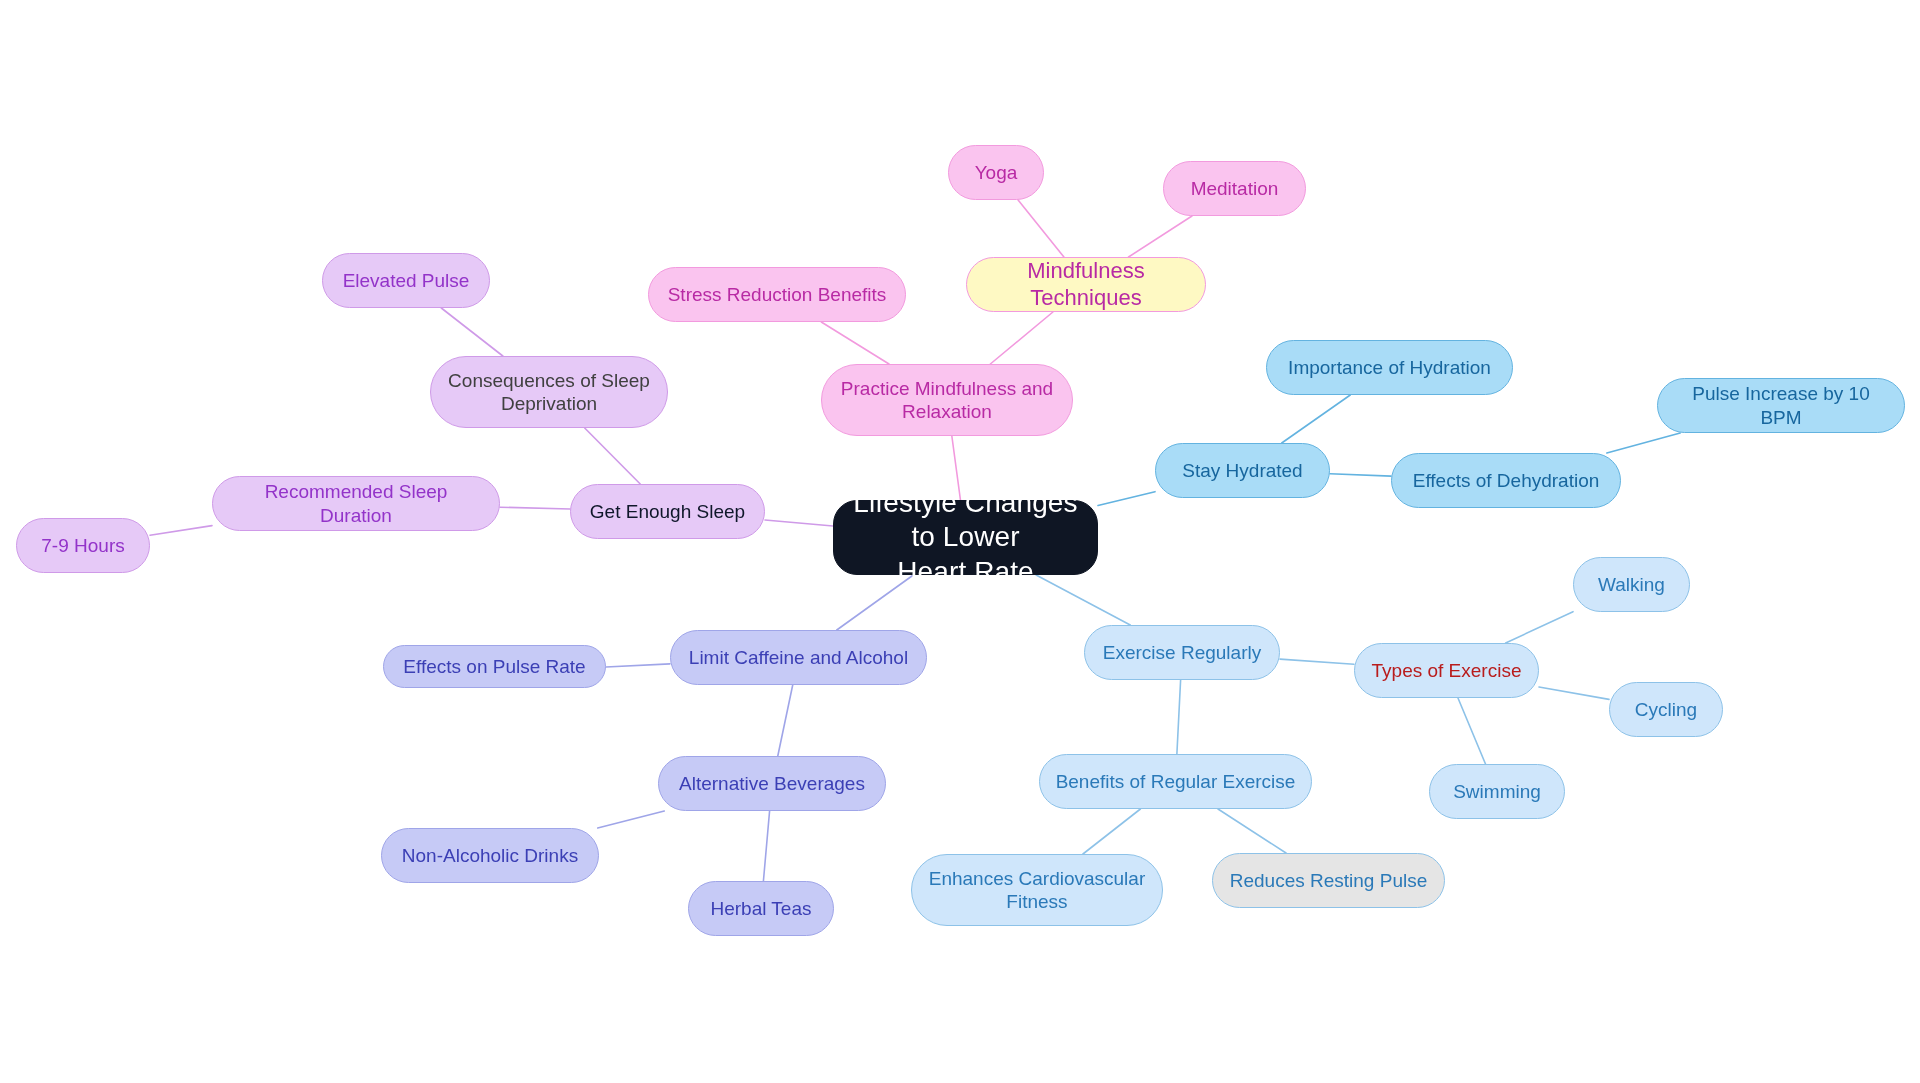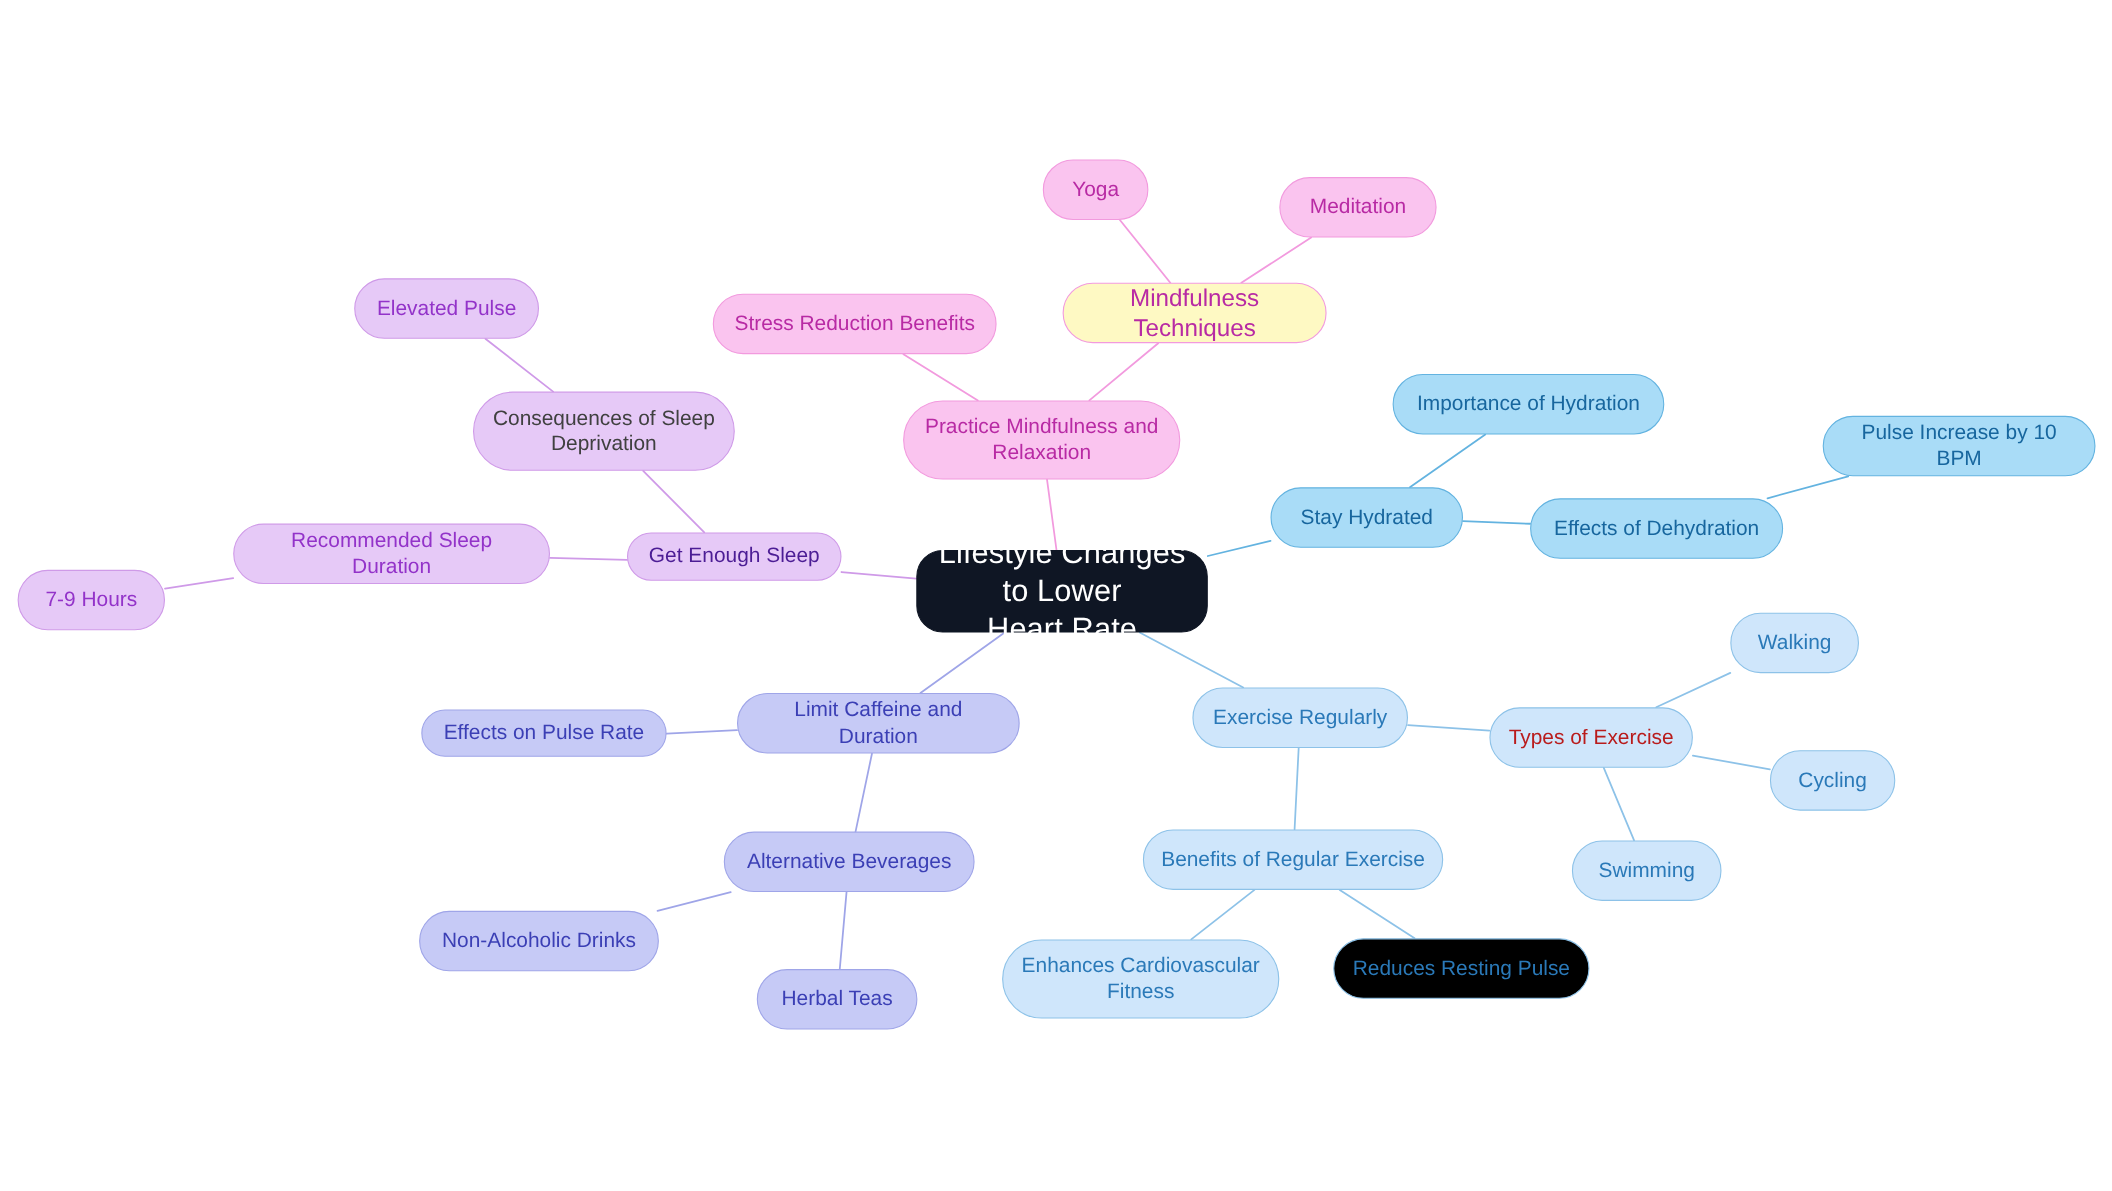--- a/index.html
+++ b/index.html
@@ -91,27 +91,27 @@
       <div class="node" style="left: 1391px; top: 453px; width: 230px; height: 55px; background: rgb(169, 220, 247); color: rgb(23, 102, 158); border-color: rgb(99, 179, 224); font-size: 19px;"><span class="node-label">Effects of Dehydration</span></div>
       <div class="node" style="left: 1657px; top: 378px; width: 248px; height: 55px; background: rgb(169, 220, 247); color: rgb(23, 102, 158); border-color: rgb(99, 179, 224); font-size: 19px;"><span class="node-label">Pulse Increase by 10 BPM</span></div>
       <div class="node" style="left: 1084px; top: 625px; width: 196px; height: 55px; background: rgb(207, 230, 251); color: rgb(42, 121, 184); border-color: rgb(141, 194, 232); font-size: 19px;"><span class="node-label">Exercise Regularly</span></div>
       <div class="node" style="left: 1354px; top: 643px; width: 185px; height: 55px; background: rgb(207, 230, 251); color: #b91c1c; border-color: rgb(141, 194, 232); font-size: 19px;"><span class="node-label">Types of Exercise</span></div>
       <div class="node" style="left: 1573px; top: 557px; width: 117px; height: 55px; background: rgb(207, 230, 251); color: rgb(42, 121, 184); border-color: rgb(141, 194, 232); font-size: 19px;"><span class="node-label">Walking</span></div>
       <div class="node" style="left: 1609px; top: 682px; width: 114px; height: 55px; background: rgb(207, 230, 251); color: rgb(42, 121, 184); border-color: rgb(141, 194, 232); font-size: 19px;"><span class="node-label">Cycling</span></div>
       <div class="node" style="left: 1429px; top: 764px; width: 136px; height: 55px; background: rgb(207, 230, 251); color: rgb(42, 121, 184); border-color: rgb(141, 194, 232); font-size: 19px;"><span class="node-label">Swimming</span></div>
       <div class="node" style="left: 1039px; top: 754px; width: 273px; height: 55px; background: rgb(207, 230, 251); color: rgb(42, 121, 184); border-color: rgb(141, 194, 232); font-size: 19px;"><span class="node-label">Benefits of Regular Exercise</span></div>
       <div class="node" style="left: 911px; top: 854px; width: 252px; height: 72px; background: rgb(207, 230, 251); color: rgb(42, 121, 184); border-color: rgb(141, 194, 232); font-size: 19px;"><span class="node-label">Enhances Cardiovascular
 Fitness</span></div>
-      <div class="node" style="left: 1212px; top: 853px; width: 233px; height: 55px; background: #000000; color: rgb(42, 121, 184); border-color: rgb(141, 194, 232); font-size: 19px; text-align: right;"><span class="node-label">Reduces Resting Pulse</span></div>
-      <div class="node" style="left: 670px; top: 630px; width: 257px; height: 55px; background: rgb(198, 202, 246); color: rgb(59, 63, 181); border-color: rgb(159, 165, 232); font-size: 19px;"><span class="node-label">Limit Caffeine and Duration</span></div>
+      <div class="node" style="left: 1212px; top: 853px; width: 233px; height: 55px; background: #e5e5e5; color: rgb(42, 121, 184); border-color: rgb(141, 194, 232); font-size: 19px; text-align: right;"><span class="node-label">Reduces Resting Pulse</span></div>
+      <div class="node" style="left: 670px; top: 630px; width: 257px; height: 55px; background: rgb(198, 202, 246); color: rgb(59, 63, 181); border-color: rgb(159, 165, 232); font-size: 19px;"><span class="node-label">Limit Caffeine and Alcohol</span></div>
       <div class="node" style="left: 383px; top: 645px; width: 223px; height: 43px; background: rgb(198, 202, 246); color: rgb(59, 63, 181); border-color: rgb(159, 165, 232); font-size: 19px;"><span class="node-label">Effects on Pulse Rate</span></div>
       <div class="node" style="left: 658px; top: 756px; width: 228px; height: 55px; background: rgb(198, 202, 246); color: rgb(59, 63, 181); border-color: rgb(159, 165, 232); font-size: 19px;"><span class="node-label">Alternative Beverages</span></div>
       <div class="node" style="left: 381px; top: 828px; width: 218px; height: 55px; background: rgb(198, 202, 246); color: rgb(59, 63, 181); border-color: rgb(159, 165, 232); font-size: 19px;"><span class="node-label">Non-Alcoholic Drinks</span></div>
       <div class="node" style="left: 688px; top: 881px; width: 146px; height: 55px; background: rgb(198, 202, 246); color: rgb(59, 63, 181); border-color: rgb(159, 165, 232); font-size: 19px;"><span class="node-label">Herbal Teas</span></div>
-      <div class="node" style="left: 570px; top: 484px; width: 195px; height: 44px; background: rgb(230, 201, 247); color: #4c1d95; border-color: rgb(207, 154, 232); font-size: 19px;"><span class="node-label">Get Enough Sleep</span></div>
+      <div class="node" style="left: 570px; top: 484px; width: 195px; height: 55px; background: rgb(230, 201, 247); color: #0f172a; border-color: rgb(207, 154, 232); font-size: 19px;"><span class="node-label">Get Enough Sleep</span></div>
       <div class="node" style="left: 212px; top: 476px; width: 288px; height: 55px; background: rgb(230, 201, 247); color: rgb(147, 51, 201); border-color: rgb(207, 154, 232); font-size: 19px;"><span class="node-label">Recommended Sleep Duration</span></div>
       <div class="node" style="left: 16px; top: 518px; width: 134px; height: 55px; background: rgb(230, 201, 247); color: rgb(147, 51, 201); border-color: rgb(207, 154, 232); font-size: 19px;"><span class="node-label">7-9 Hours</span></div>
       <div class="node" style="left: 430px; top: 356px; width: 238px; height: 72px; background: rgb(230, 201, 247); color: #404040; border-color: rgb(207, 154, 232); font-size: 19px;"><span class="node-label">Consequences of Sleep
 Deprivation</span></div>
       <div class="node" style="left: 322px; top: 253px; width: 168px; height: 55px; background: rgb(230, 201, 247); color: rgb(147, 51, 201); border-color: rgb(207, 154, 232); font-size: 19px;"><span class="node-label">Elevated Pulse</span></div>
       <div class="node" style="left: 821px; top: 364px; width: 252px; height: 72px; background: rgb(250, 196, 239); color: rgb(184, 42, 164); border-color: rgb(242, 154, 222); font-size: 19px;"><span class="node-label">Practice Mindfulness and
 Relaxation</span></div>
       <div class="node" style="left: 648px; top: 267px; width: 258px; height: 55px; background: rgb(250, 196, 239); color: rgb(184, 42, 164); border-color: rgb(242, 154, 222); font-size: 19px;"><span class="node-label">Stress Reduction Benefits</span></div>
       <div class="node" style="left: 966px; top: 257px; width: 240px; height: 55px; background: #fef9c3; color: rgb(184, 42, 164); border-color: rgb(242, 154, 222); font-size: 22px;"><span class="node-label">Mindfulness Techniques</span></div>
       <div class="node" style="left: 948px; top: 145px; width: 96px; height: 55px; background: rgb(250, 196, 239); color: rgb(184, 42, 164); border-color: rgb(242, 154, 222); font-size: 19px; justify-content: center;"><span class="node-label">Yoga</span></div>

